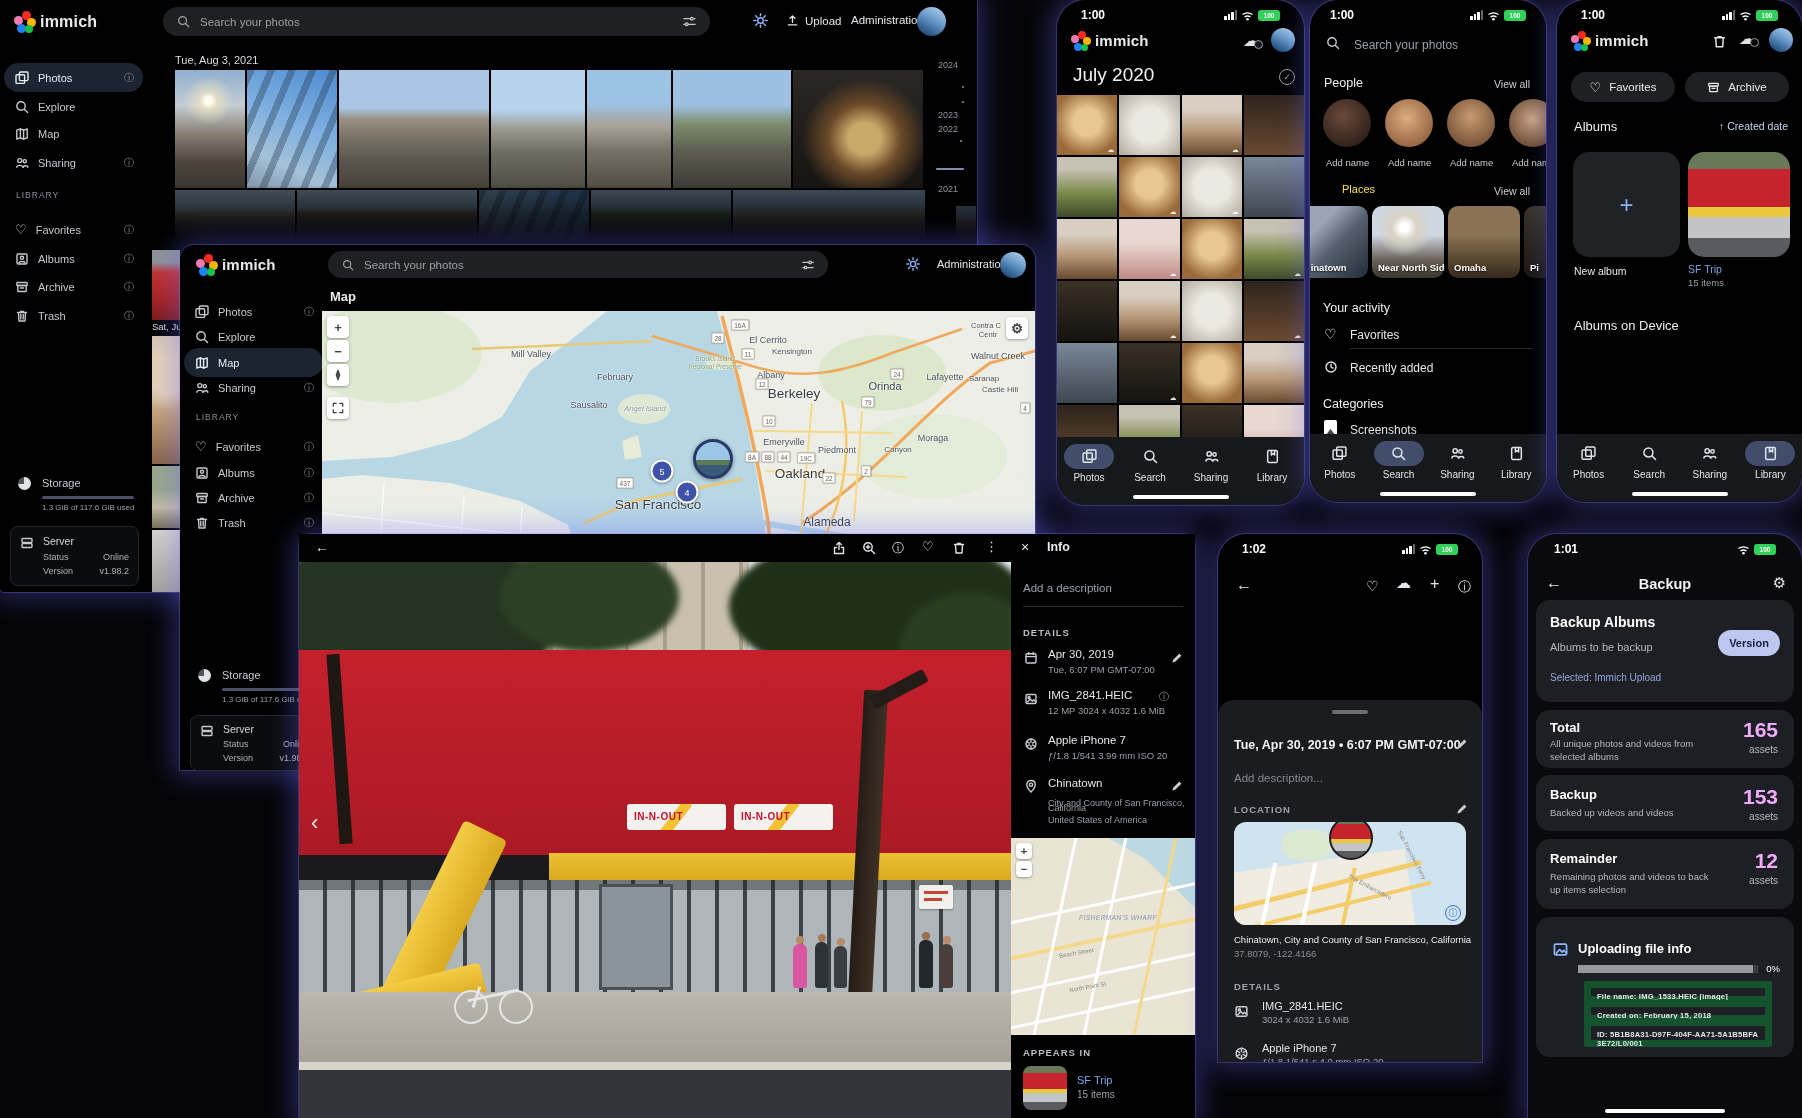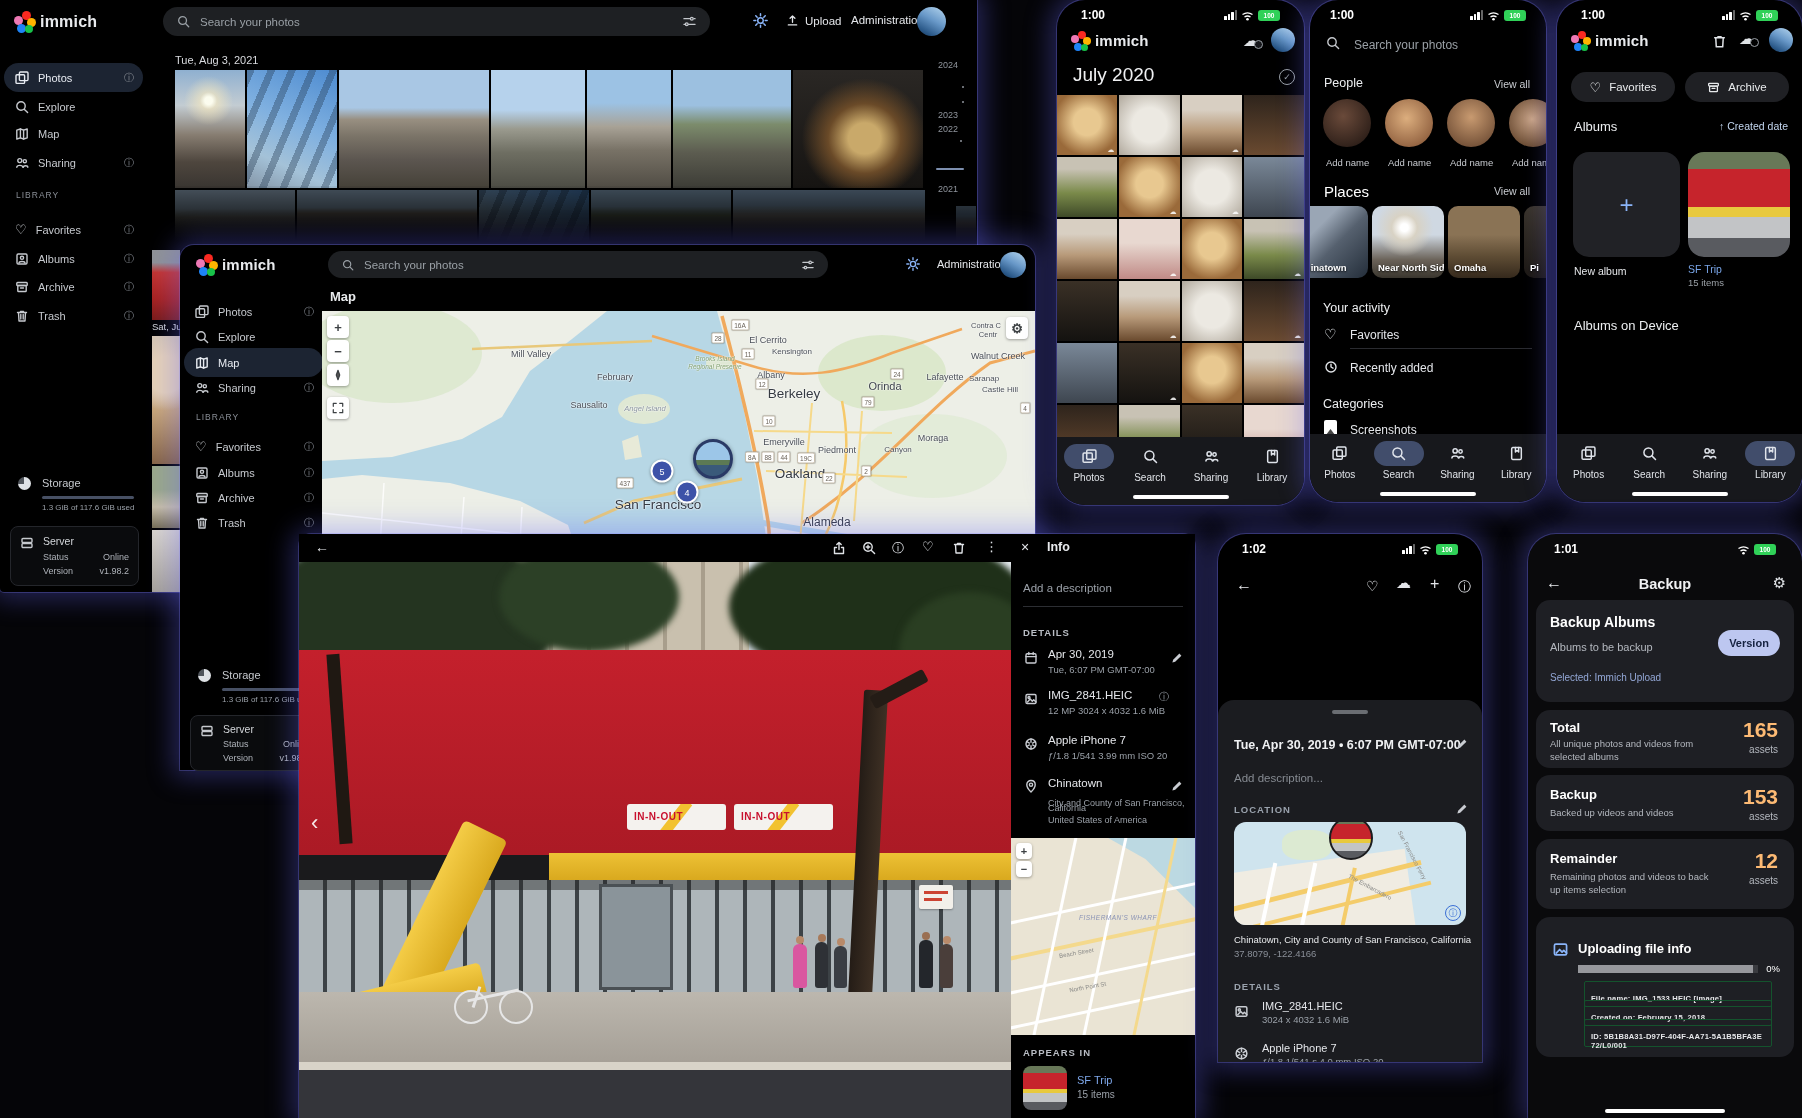--- a/index.html
+++ b/index.html
@@ -82,23 +82,23 @@
   .ptile .pl{position:absolute;left:6px;bottom:5px;color:#fff;font-size:9.5px;font-weight:bold;text-shadow:0 1px 2px rgba(0,0,0,.8);white-space:nowrap}
   .pt1{background:linear-gradient(135deg,#9aa6b5 0 30%,#55606e 55%,#242e3a)}
   .pt2{background:radial-gradient(circle at 45% 30%,#fff 0 6%,#d8d2c4 20%,transparent 45%),linear-gradient(180deg,#cfd8e2 0 40%,#6a6258 75%,#3a362e)}
   .pt3{background:linear-gradient(180deg,#8a7355 0 40%,#5e4c34 70%,#35291c)}
   .pt4{background:linear-gradient(180deg,#3a342c,#1c1814)}
   .innout{background:linear-gradient(180deg,#687858 0 16%,#c6242c 16% 52%,#e8c93e 52% 62%,#c2c4c6 62% 82%,#595b60 82%)}
   
   .bcard{position:absolute;left:8px;right:8px;background:#1e1f24;border-radius:14px}
   .bt{font-weight:bold;color:#fff;font-size:13px}
   .bd{color:#b4b8bf;font-size:9.5px;line-height:1.35}
-  .bv{font-weight:bold;color:#fdba74;font-size:21px;text-align:left}
+  .bv{font-weight:bold;color:#f0abfc;font-size:21px;text-align:left}
   .bu{color:#b4b8bf;font-size:10px;text-align:right}
-  .fbox{position:absolute;left:48px;right:22px;border:1px solid #14532d;border-radius:2px;color:#e6e7ea;font-size:7.6px;font-weight:bold;padding:12px 6px;box-sizing:border-box;word-break:break-all;letter-spacing:.2px}
+  .fbox{position:absolute;left:48px;right:22px;border:7px solid #14532d;border-radius:2px;color:#e6e7ea;font-size:7.6px;font-weight:bold;padding:4px 6px;box-sizing:border-box;word-break:break-all;letter-spacing:.2px}
   .pencil{color:#c9ccd2}
   .ih{color:#b9bdc4;font-size:9.5px;letter-spacing:1px;font-weight:bold}
   .vrowt{color:#e4e6ea;font-size:11.5px}
   .vrows{color:#9aa0a8;font-size:9.5px}
   .blob{position:absolute;background:#243420;border-radius:50%;filter:blur(3px)}
 </style>
 </head>
 <body>
 
 <div class="win" style="left:0;top:0;width:977px;height:592px;border-radius:0 0 14px 4px">
@@ -717,21 +717,21 @@
   <span class="t" style="left:14px;top:76px;color:#eceef0;font-size:12.5px">People</span>
   <span class="t" style="right:16px;top:78px;color:#c8cbd0;font-size:10.5px;position:absolute">View all</span>
   <div class="fc fc1" style="left:13px;top:99px;width:48px;height:48px"></div>
   <div class="fc fc2" style="left:75px;top:99px;width:48px;height:48px"></div>
   <div class="fc fc3" style="left:137px;top:99px;width:48px;height:48px"></div>
   <div class="fc fc4" style="left:199px;top:99px;width:48px;height:48px"></div>
   <span class="t" style="left:16px;top:157px;color:#c8cbd0;font-size:9.5px">Add name</span>
   <span class="t" style="left:78px;top:157px;color:#c8cbd0;font-size:9.5px">Add name</span>
   <span class="t" style="left:140px;top:157px;color:#c8cbd0;font-size:9.5px">Add name</span>
   <span class="t" style="left:202px;top:157px;color:#c8cbd0;font-size:9.5px">Add name</span>
-  <span class="t" style="left:14px;top:183px;color:#ffffff;font-size:15px">Places</span>
+  <span class="t" style="left:32px;top:183px;color:#fde047;font-size:11px">Places</span>
   <span class="t" style="right:16px;top:185px;color:#c8cbd0;font-size:10.5px;position:absolute">View all</span>
   <div class="ptile pt1" style="left:-14px;top:206px">
       <span class="pl" style="left:2px">Chinatown</span>
     </div>
   <div class="ptile pt2" style="left:62px;top:206px">
       <span class="pl">Near North Side</span>
     </div>
   <div class="ptile pt3" style="left:138px;top:206px">
       <span class="pl">Omaha</span>
     </div>

